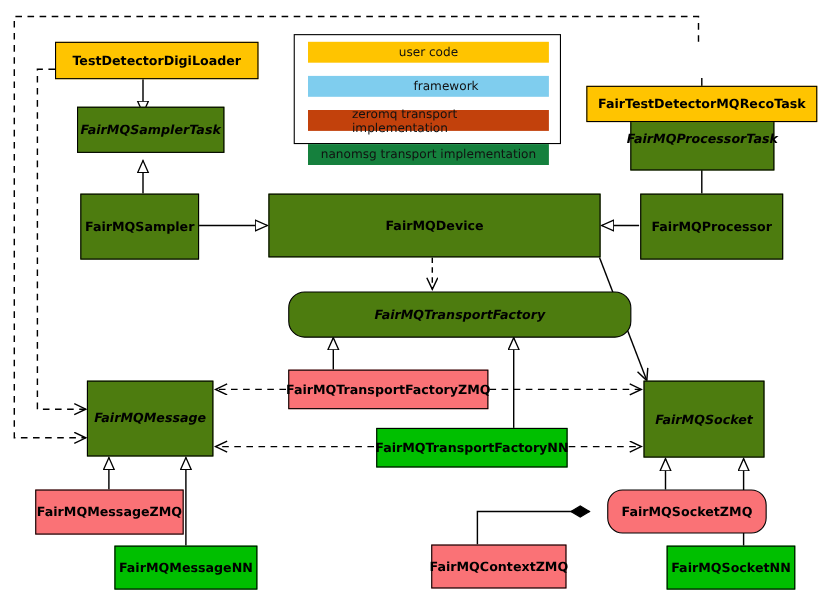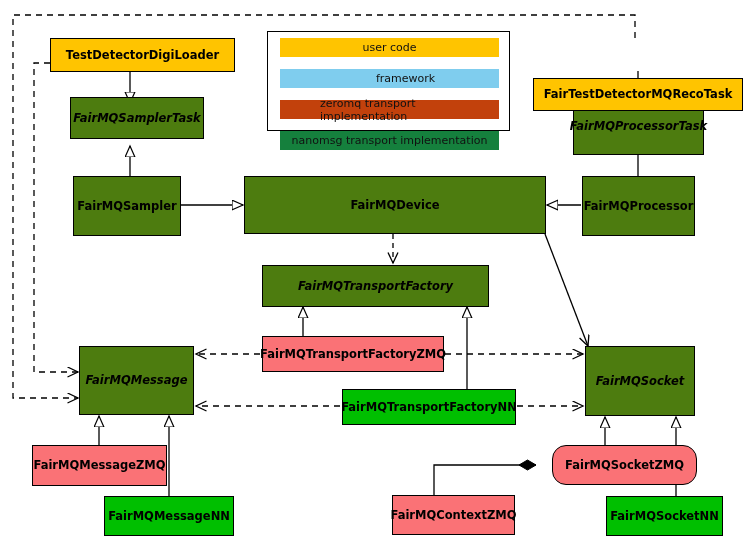--- a/index.html
+++ b/index.html
@@ -95,27 +95,27 @@
   </div>
 
   <div class="node yellow" style="left:50px;top:38px;width:185px;height:34px;">TestDetectorDigiLoader</div>
 
   <div class="node blue abstract" style="left:70px;top:97px;width:134px;height:42px;">FairMQSamplerTask</div>
 
   <div class="node blue" style="left:73px;top:176px;width:108px;height:60px;">FairMQSampler</div>
 
   <div class="node blue" style="left:244px;top:176px;width:302px;height:58px;">FairMQDevice</div>
 
-  <div class="node blue" style="left:582px;top:176px;width:113px;height:60px;">FairMQProcessor</div>
+  <div class="node blue" style="left:582px;top:176px;width:130px;height:60px;">FairMQProcessor</div>
 
   <div class="node blue abstract" style="left:573px;top:97px;width:131px;height:58px;">FairMQProcessorTask</div>
 
   <div class="node yellow" style="left:533px;top:38px;width:210px;height:33px;margin-top:40px;">FairTestDetectorMQRecoTask</div>
 
-  <div class="node blue abstract" style="left:262px;top:265px;width:227px;height:42px;">FairMQTransportFactory</div>
+  <div class="node blue abstract" style="left:262px;top:265px;width:312px;height:42px;border-radius:15px;">FairMQTransportFactory</div>
 
   <div class="node red" style="left:262px;top:336px;width:182px;height:36px;">FairMQTransportFactoryZMQ</div>
 
   <div class="node green" style="left:342px;top:389px;width:174px;height:36px;">FairMQTransportFactoryNN</div>
 
   <div class="node blue abstract" style="left:79px;top:346px;width:115px;height:69px;">FairMQMessage</div>
 
   <div class="node red" style="left:32px;top:445px;width:135px;height:41px;">FairMQMessageZMQ</div>
 
   <div class="node green" style="left:104px;top:496px;width:130px;height:40px;">FairMQMessageNN</div>

